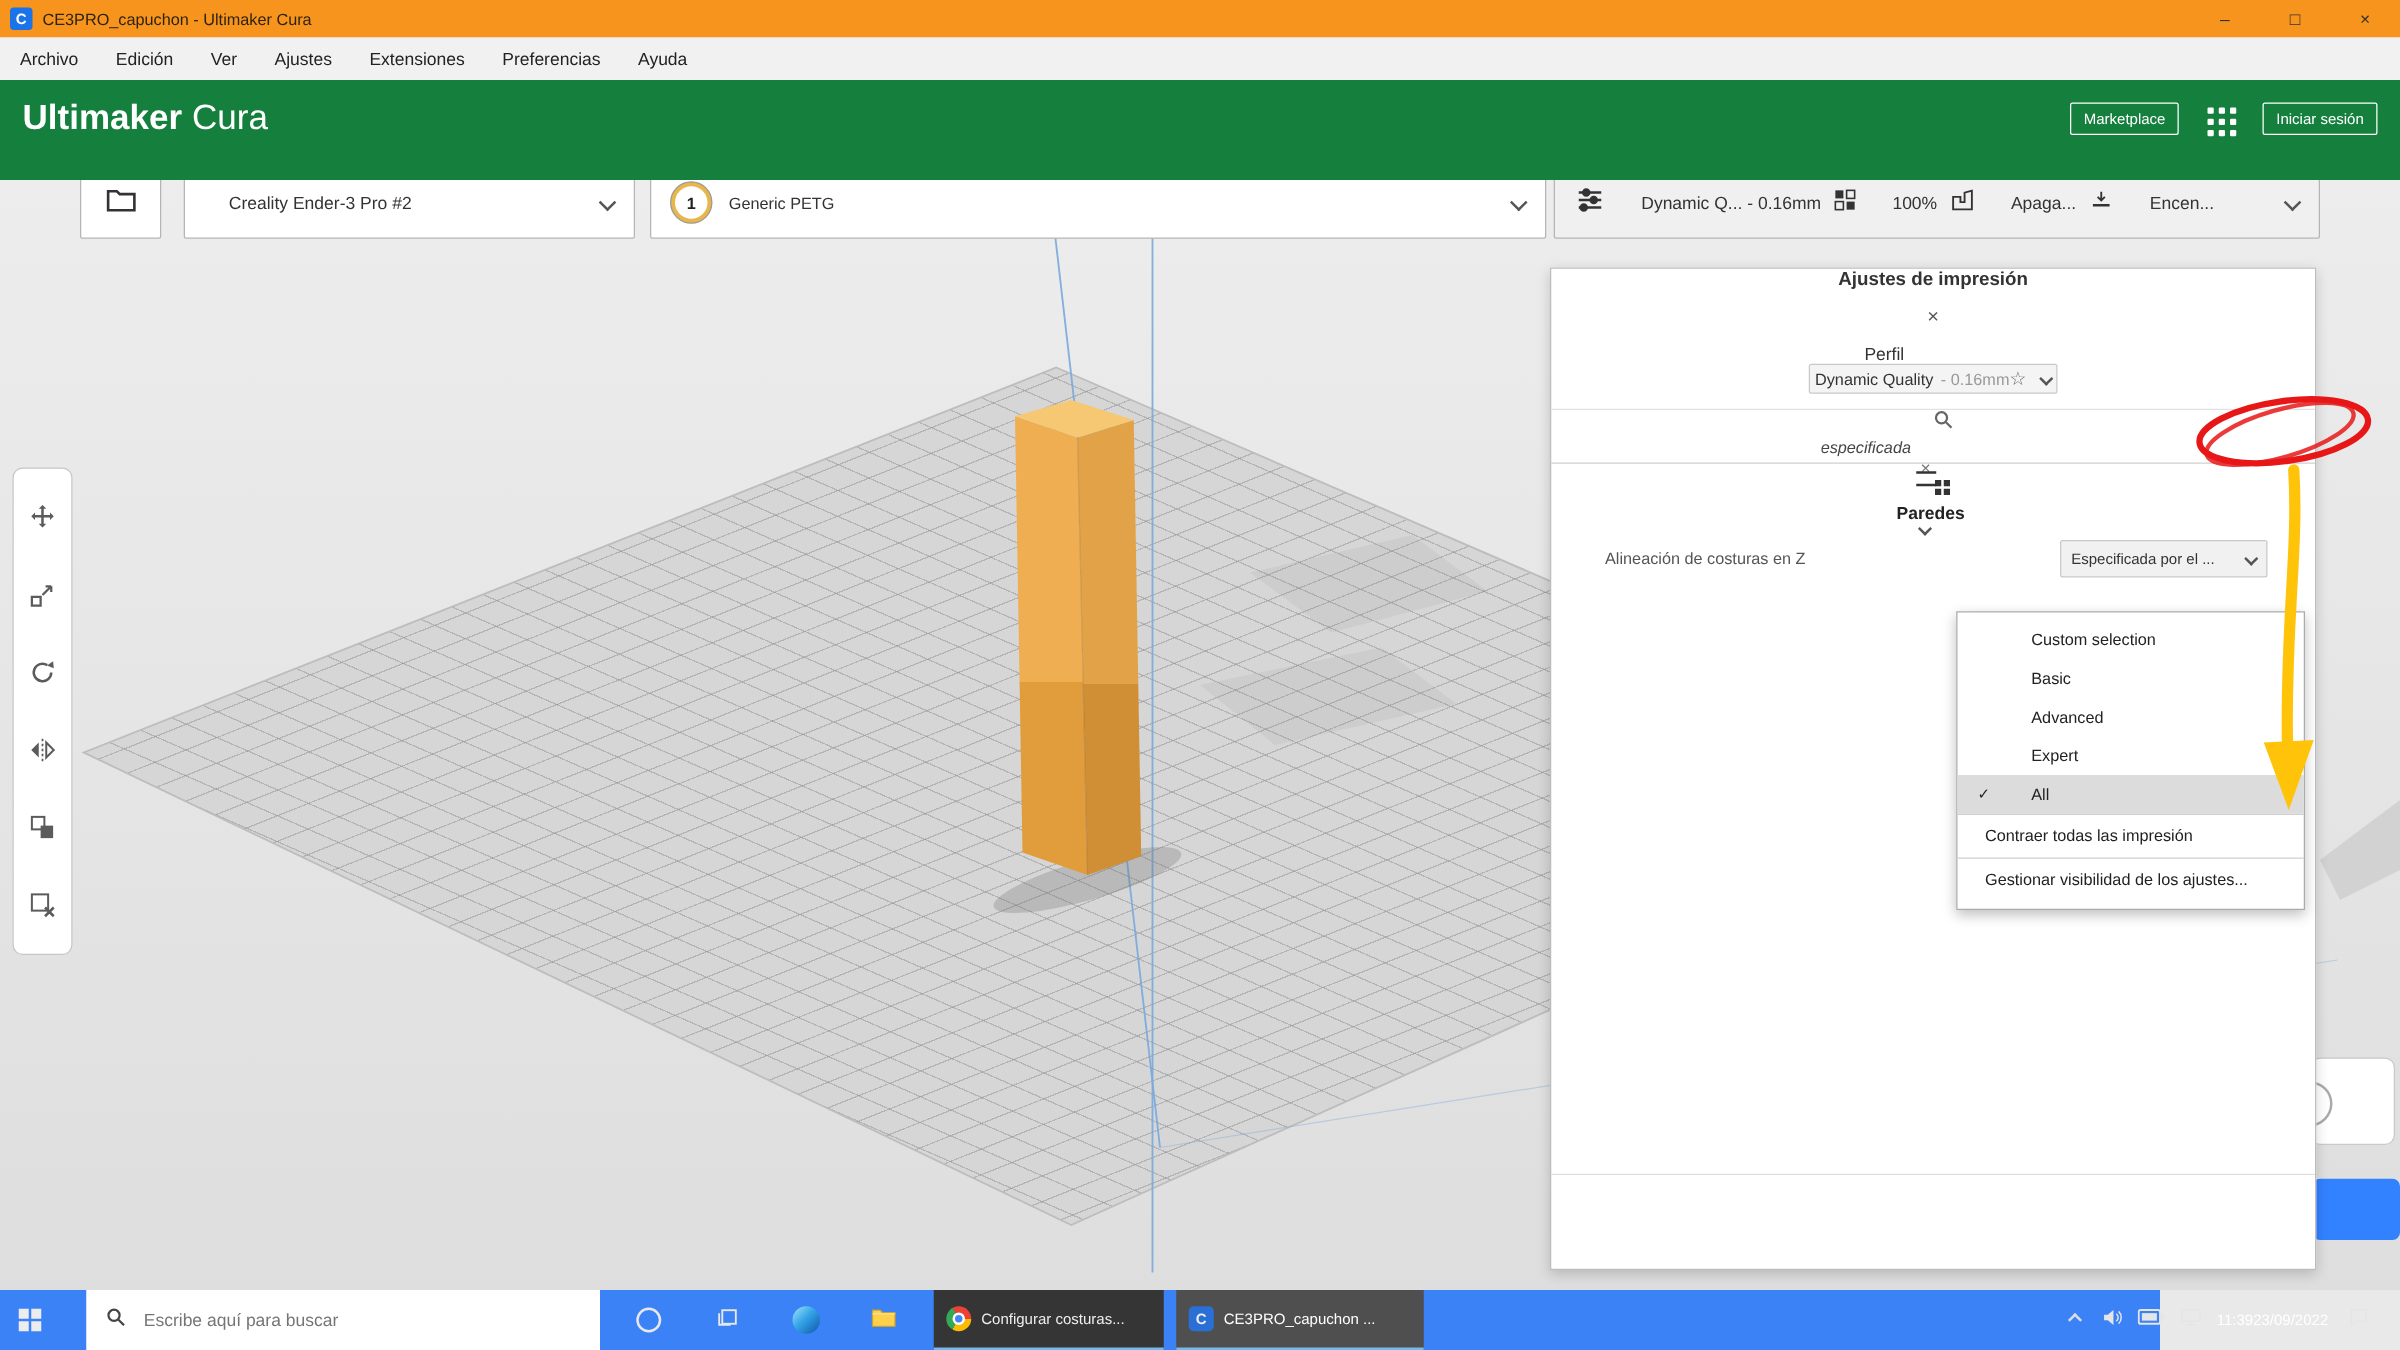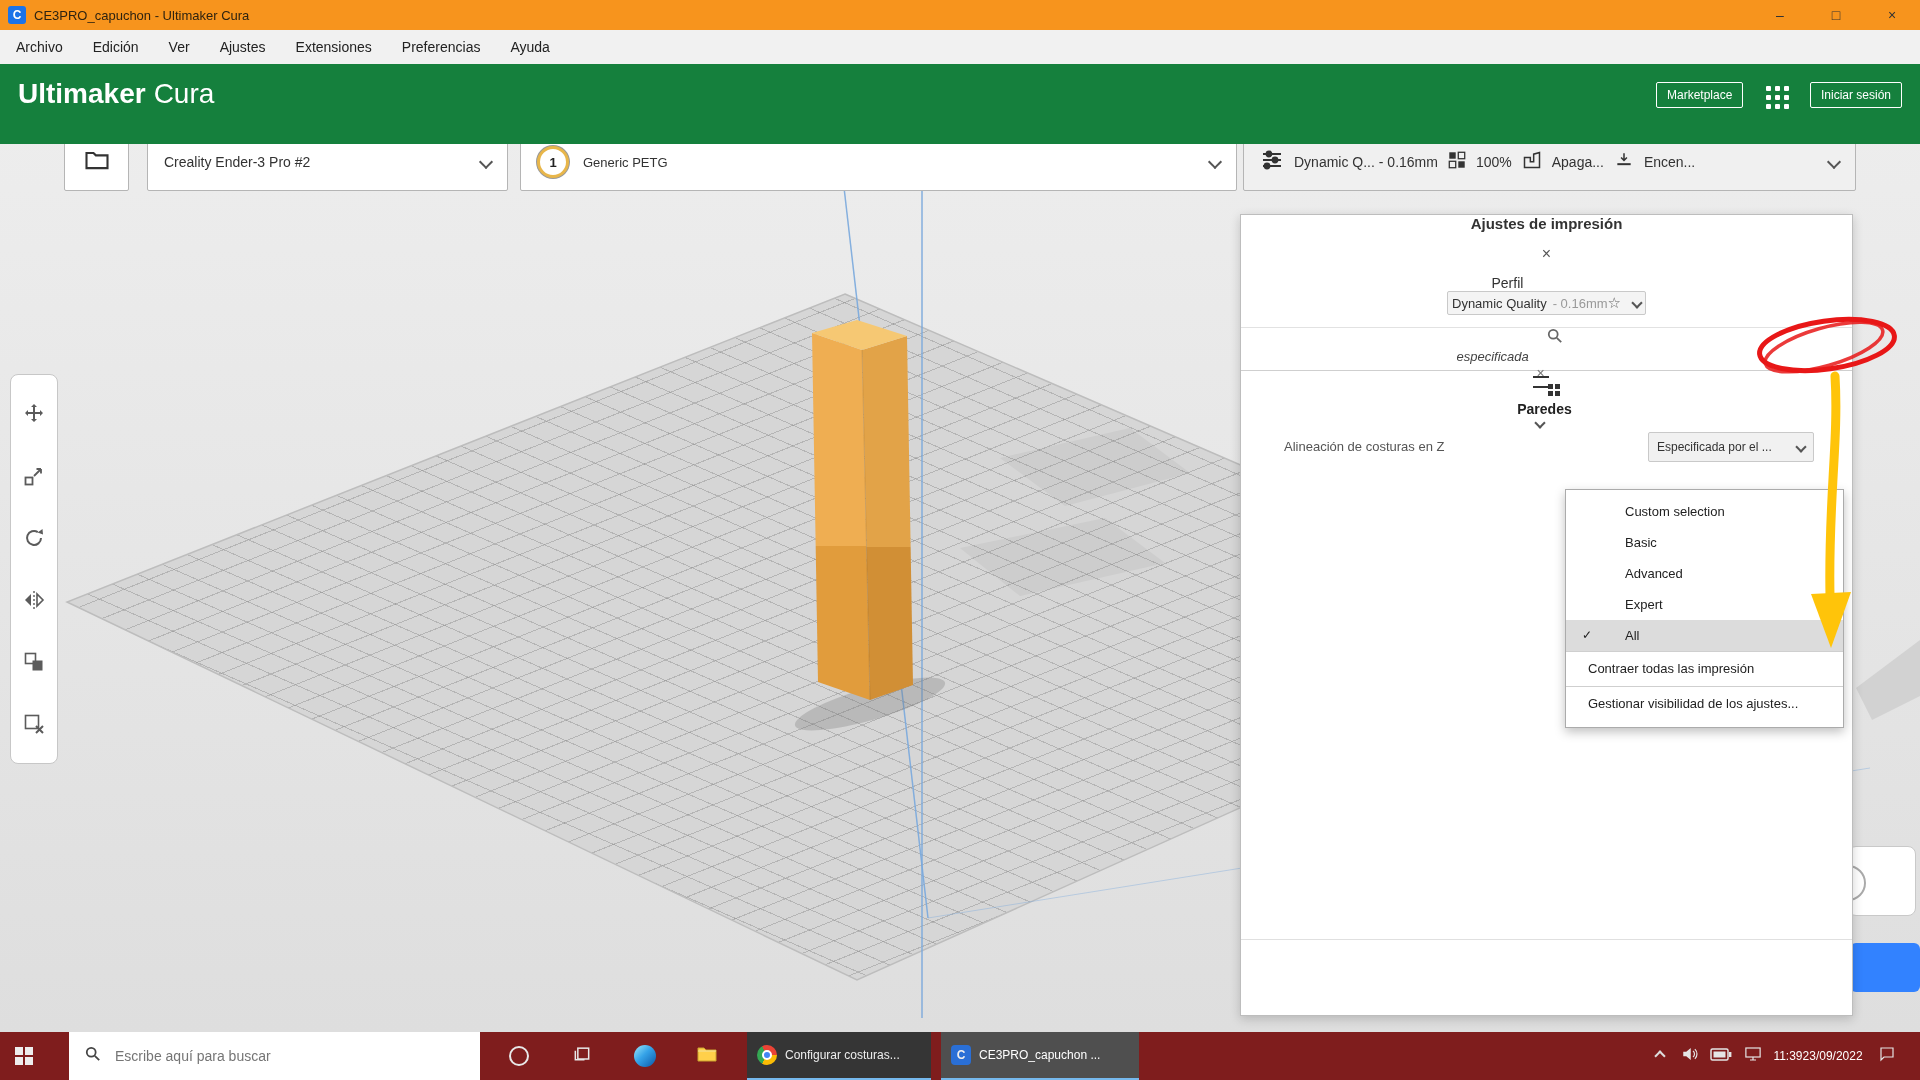--- a/index.html
+++ b/index.html
@@ -29,21 +29,21 @@
   #brand{left:18px;top:14px;color:#fff;font-size:28px;}
   #brand b{font-weight:700;}
   #brand .light{font-weight:300;margin-left:8px;}
   .htab{height:36px;line-height:36px;padding:0 26px;font-size:14px;letter-spacing:.5px;font-weight:600;color:#fff;}
   .htab.active{background:#fff;color:#0a0a45;}
   .hbtn{height:26px;border:1px solid #fff;border-radius:2px;color:#fff;font-size:12px;display:flex;align-items:center;justify-content:center;padding:0 10px;box-sizing:border-box;}
   #gridicon{display:grid;grid-template-columns:repeat(3,5px);grid-gap:4px;}
   #gridicon i{width:5px;height:5px;background:#fff;border-radius:1px;}
   
   .card{position:absolute;top:133px;height:58px;background:#fff;border:1px solid #b5b5b5;border-radius:2px;box-sizing:border-box;display:flex;align-items:center;z-index:6;}
-  .card .txt{font-size:14px;color:#333;}
+  .card .txt{font-size:14px;color:#333;margin-left:19px;}
   .badge{width:26px;height:26px;border-radius:50%;border:3px solid #e8b64a;background:#fff;box-shadow:0 0 0 1px #999;display:flex;align-items:center;justify-content:center;font-size:13px;font-weight:bold;color:#222;}
   
   #viewport{left:0;top:128px;width:1920px;height:904px;background:linear-gradient(#ededed,#dedede);z-index:1;}
   #plate{position:absolute;left:0;top:0;width:1920px;height:904px;
     clip-path:polygon(845px 166px,1629px 505px,857px 852px,67px 474px);
     background-color:#d6d6d6;
     background-image:
       repeating-linear-gradient(23.6deg,rgba(255,255,255,0) 0 18px,rgba(140,140,140,.45) 18px 19px),
       repeating-linear-gradient(158.3deg,rgba(255,255,255,0) 0 18px,rgba(140,140,140,.45) 18px 19px);}
   
@@ -71,21 +71,21 @@
   .vitem.checked{background:#dcdcdc;}
   .vitem .ck{position:absolute;left:16px;font-size:12px;color:#222;}
   .vfoot{height:34px;line-height:34px;padding-left:22px;font-size:13px;color:#222;}
   .vsep{height:1px;background:#cfcfcf;margin:0;}
   #panelfooter{position:absolute;left:0;right:0;top:724px;height:78px;border-top:1px solid #e0e0e0;}
   
   .frag{z-index:3;}
   
   #annotations{left:0;top:0;width:1920px;height:1080px;z-index:20;pointer-events:none;}
   
-  #taskbar{left:0;top:1032px;width:1920px;height:48px;background:#7f1d1d;z-index:30;}
+  #taskbar{left:0;top:1032px;width:1728px;height:48px;background:#3b82f6;z-index:30;}
   .tbslot{position:absolute;top:0;height:48px;display:flex;align-items:center;justify-content:center;}
   #tbsearch{left:69px;width:411px;background:#fff;justify-content:flex-start;}
   #tbsearch input{border:none;outline:none;font-family:"Liberation Sans",sans-serif;font-size:14px;color:#555;width:330px;background:transparent;}
   .tbapp{gap:8px;border-bottom:2px solid #76b9ed;box-sizing:border-box;padding:0 10px;justify-content:flex-start;}
   .tbapp span{font-size:12px;color:#eee;white-space:nowrap;overflow:hidden;}
   .winlogo{display:grid;grid-template-columns:8px 8px;grid-gap:2px;}
   .winlogo i{width:8px;height:8px;background:#ededed;}
   .chrome{width:20px;height:20px;border-radius:50%;background:conic-gradient(from -30deg,#ea4335 0 120deg,#fbbc05 0 240deg,#34a853 0 360deg);position:relative;flex:none;}
   .chrome::after{content:"";position:absolute;inset:5px;background:#4286f5;border:2px solid #fff;border-radius:50%;box-sizing:border-box;}
   .curaicon{width:20px;height:20px;background:#2a6fd6;border-radius:4px;color:#fff;font-weight:bold;font-size:12px;display:flex;align-items:center;justify-content:center;flex:none;}

